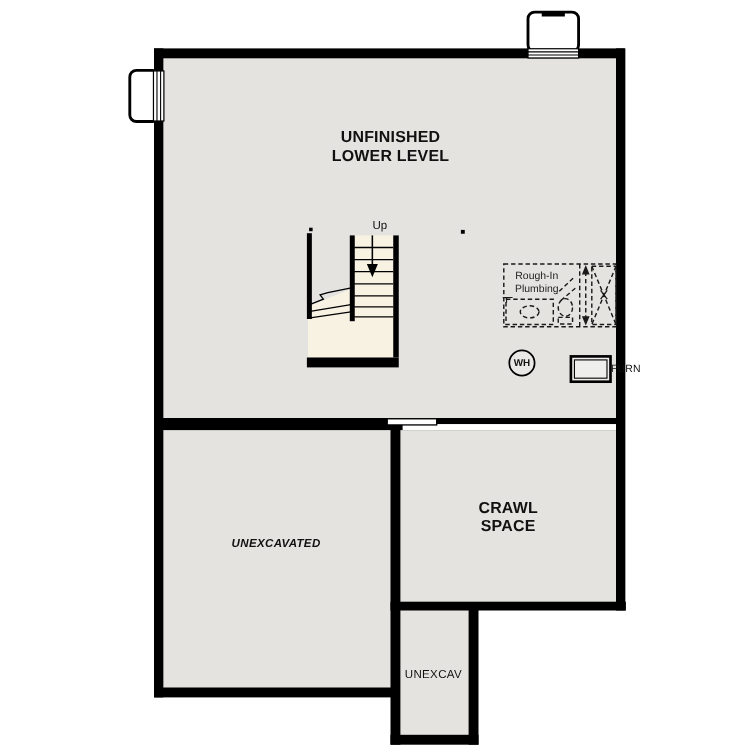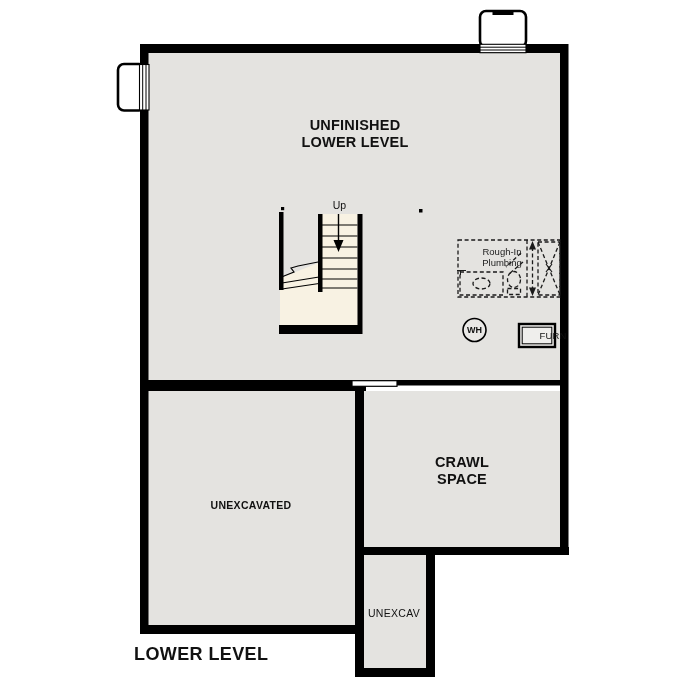--- a/index.html
+++ b/index.html
@@ -13,26 +13,26 @@
   }
   .stage svg { position: absolute; left: 0; top: 0; }
   .lbl {
     position: absolute;
     color: #111111;
     text-align: center;
     white-space: normal;
   }
   .main-lbl   { left: 297px; top: 117px; width: 116px; font-size: 14.5px; line-height: 16.5px; font-weight: bold; letter-spacing: .2px; }
   .crawl-lbl  { left: 430px; top: 454px; width: 64px;  font-size: 14.5px; line-height: 16.5px; font-weight: bold; letter-spacing: .2px; }
-  .unexcavated-lbl { left: 193px; top: 499px; width: 116px; font-size: 10.5px; font-weight: bold; letter-spacing: .3px; }
+  .unexcavated-lbl { left: 193px; top: 488px; width: 116px; font-size: 10.5px; font-weight: bold; letter-spacing: .3px; font-style: italic; }
   .unexcav-lbl     { left: 361px; top: 607px; width: 66px;  font-size: 10.5px; font-weight: normal; letter-spacing: .3px; }
-  .up-lbl     { left: 327px; top: 199px; width: 25px; font-size: 10.5px; }
-  .plumbing-lbl { left: 478px; top: 247px; width: 48px; font-size: 9.5px; line-height: 10.5px; color: #222; }
+  .up-lbl     { left: 327px; top: 199px; width: 25px; font-size: 10.5px; text-align: right; }
+  .plumbing-lbl { left: 464px; top: 247px; width: 48px; font-size: 9.5px; line-height: 10.5px; color: #222; }
   .wh-lbl     { left: 463px; top: 325px; width: 23px; font-size: 9px; font-weight: bold; }
-  .furn-lbl   { left: 532px; top: 330px; width: 42px; font-size: 9.5px; letter-spacing: .2px; }
+  .furn-lbl   { left: 548px; top: 330px; width: 42px; font-size: 9.5px; letter-spacing: .2px; }
   .plan-title { left: 134px; top: 644px; width: 200px; text-align: left; font-size: 18px; font-weight: bold; letter-spacing: .4px; }
 </style>
 </head>
 <body>
 
 <div class="stage">
 
   <svg width="687" height="687" viewBox="0 0 687 687">
 
     <g>
@@ -144,15 +144,14 @@
   </svg>
 
   <div class="lbl crawl-lbl">CRAWL SPACE</div>
   <div class="lbl main-lbl">UNFINISHED LOWER LEVEL</div>
   <div class="lbl unexcavated-lbl">UNEXCAVATED</div>
   <div class="lbl unexcav-lbl">UNEXCAV</div>
   <div class="lbl up-lbl">Up</div>
   <div class="lbl plumbing-lbl">Rough-In Plumbing</div>
   <div class="lbl wh-lbl">WH</div>
   <div class="lbl furn-lbl">FURN</div>
-  <div class="lbl plan-title">LOWER LEVEL</div>
 
 </div>
 
 </body></html>

